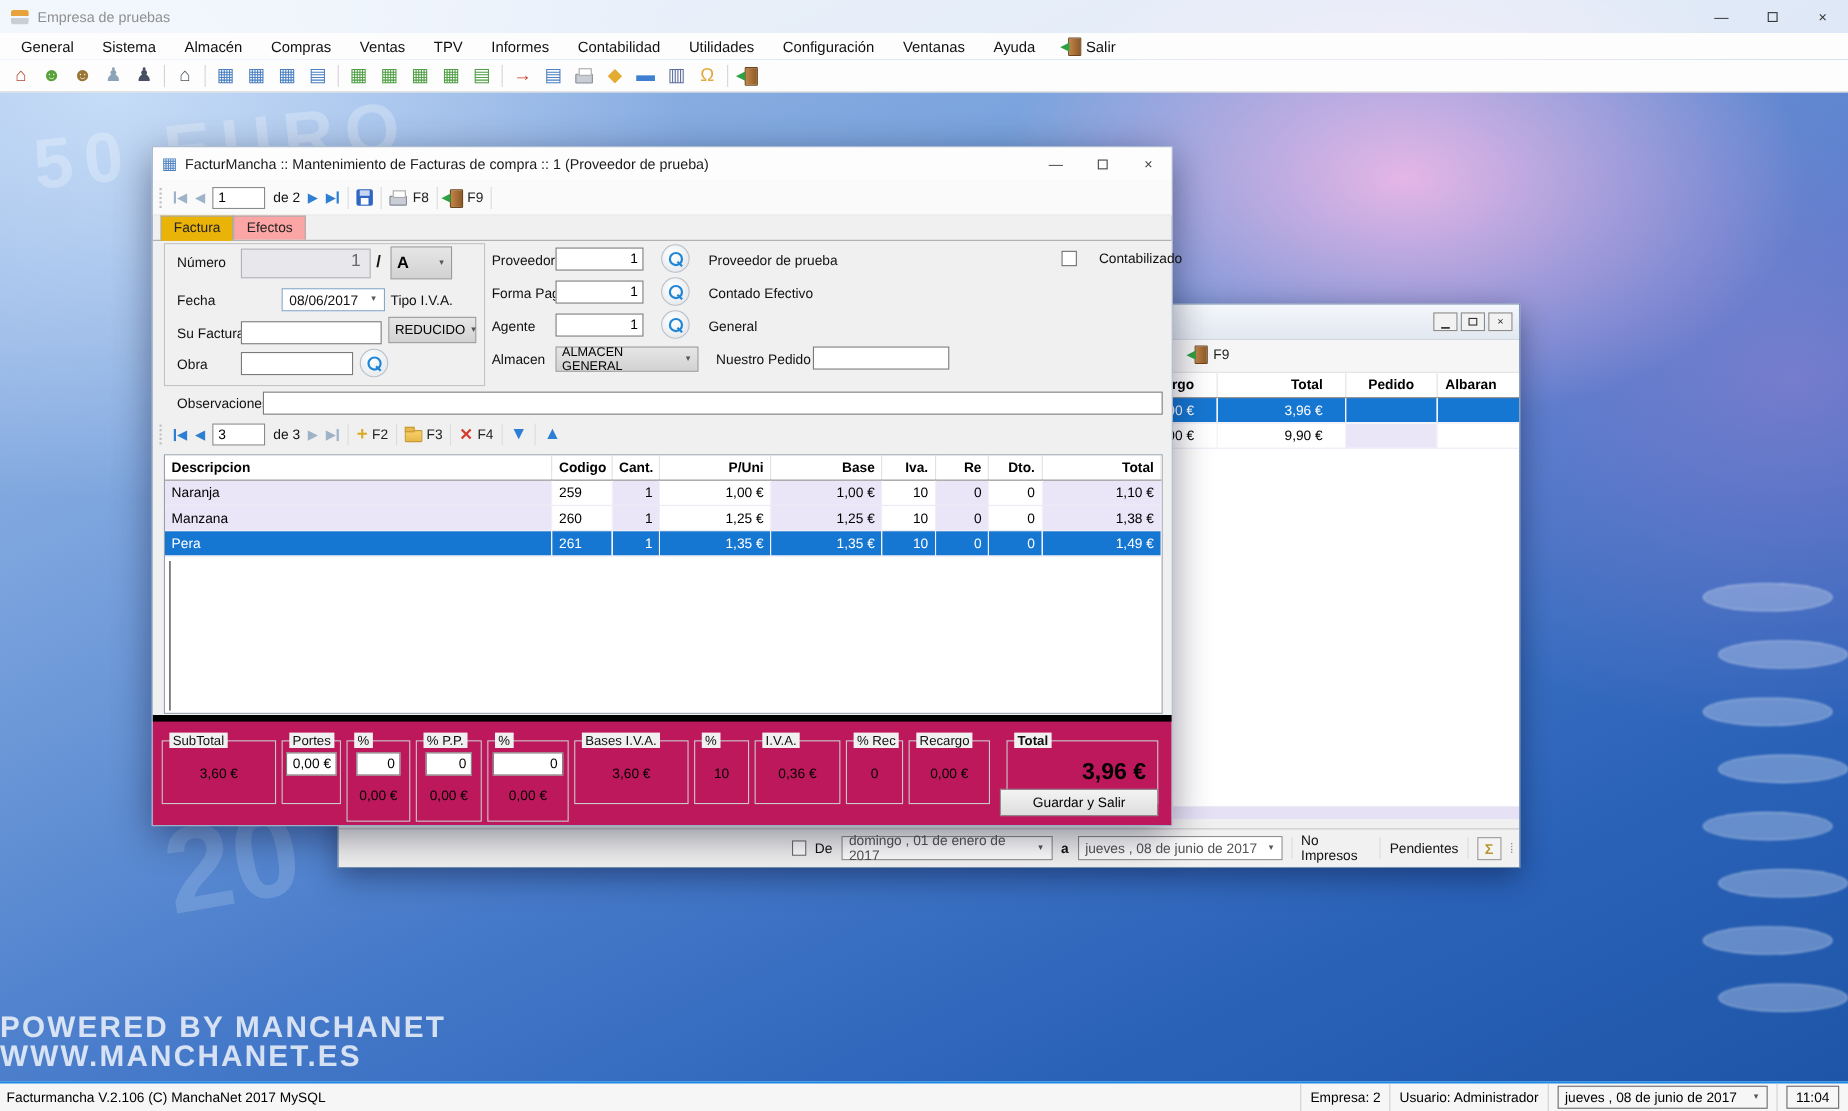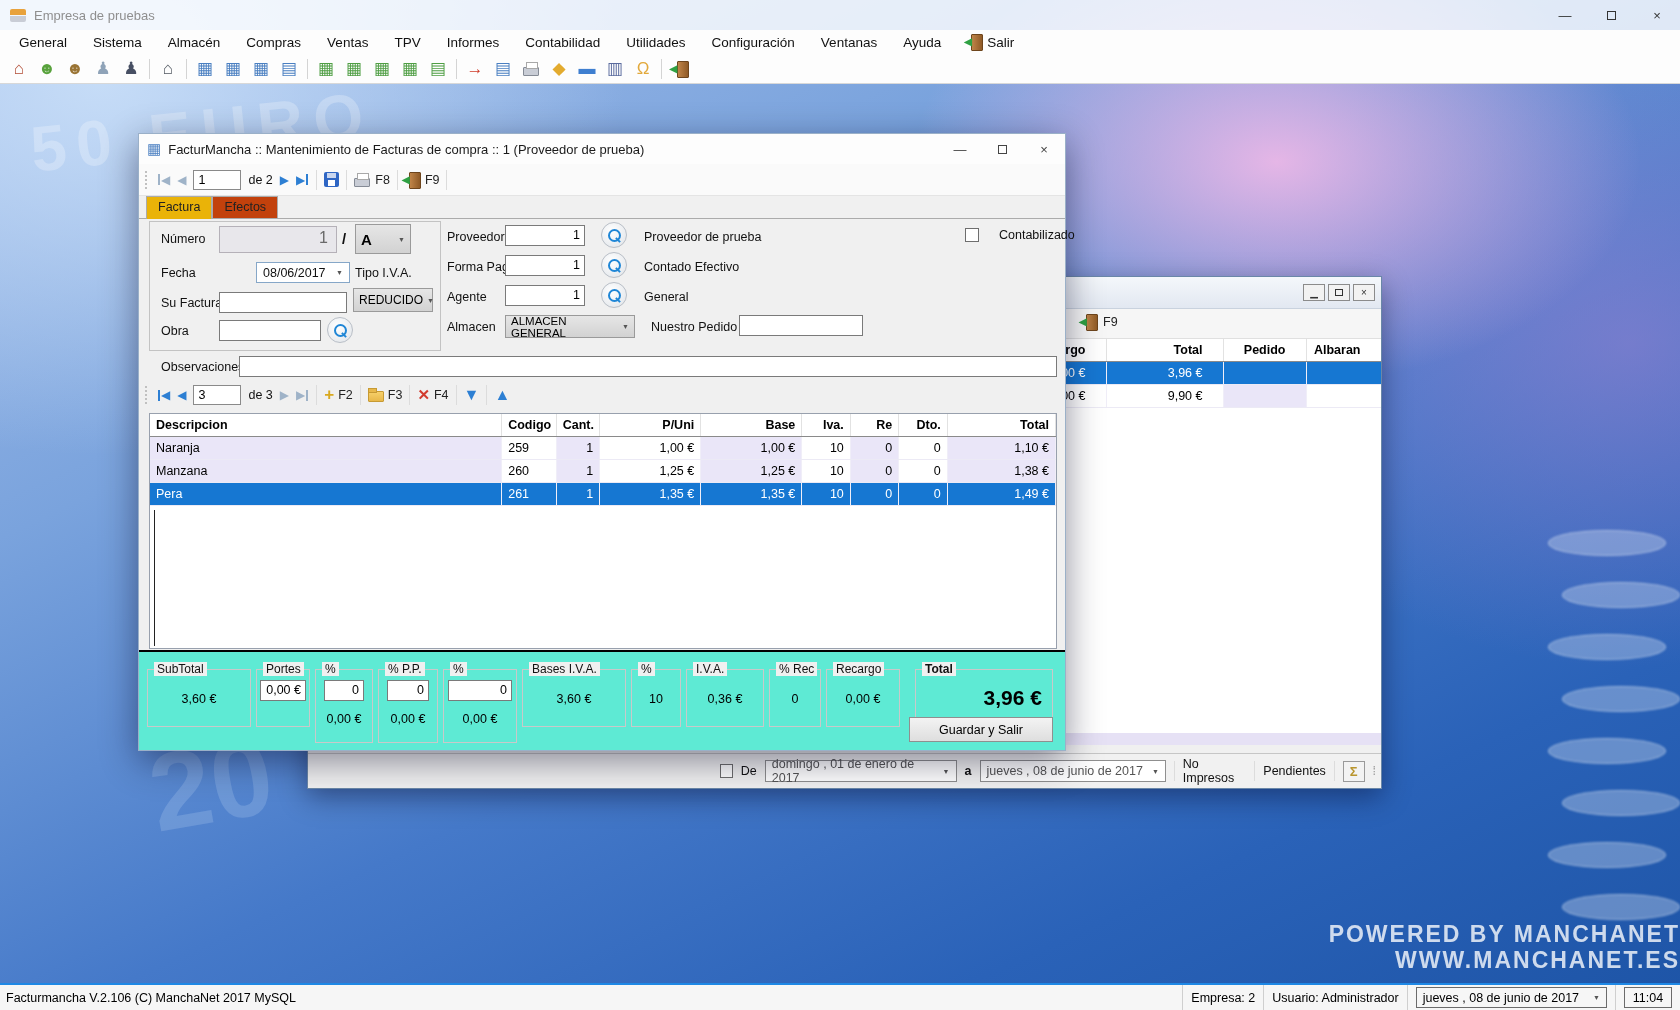--- a/index.html
+++ b/index.html
@@ -74,21 +74,21 @@
     border-bottom:1px solid #e4e4e4; display:flex; align-items:center; padding-left:6px; gap:7px; font-size:12.5px; }
   .grip { width:3px; height:18px; border-left:2px dotted #c0c0c0; margin-right:2px; }
   .navg { font-size:12px; display:inline-flex; align-items:center; }
   .navg.first::before, .navg.last::after { content:""; width:2px; height:11px; background:currentColor; margin:0 1px; }
   .on { color:#2d7fd3; } .off { color:#9fb3c8; }
   .rec-box { width:48px; height:20px; background:#fff; border:1px solid #8a8a8a; font-size:12.5px; padding:2px 4px; }
   .vsep { width:1px; height:20px; background:#dcdcdc; }
   .fkey { font-size:12.5px; color:#222; }
   .dlg-tabs { position:absolute; left:0; top:62px; right:0; height:22px; padding-left:7px; display:flex; align-items:flex-end; }
   .tab { font-size:12.5px; padding:3px 11px 4px; border:1px solid #ababab; border-bottom:none;
-    background:#c2410c; color:#222; position:relative; }
+    background:#fca5a5; color:#222; position:relative; }
   .tab.active { background:#eab308; z-index:3; margin-bottom:-1px; padding-bottom:5px; }
   .dlg-page { position:absolute; left:0; top:84px; right:0; bottom:0; background:#f0f0f0; border-top:1px solid #ababab; }
   .dlg-page > * { position:absolute; }
   .lbl { font-size:12.5px; color:#111; }
   .inputd { background:#fff; border:1px solid #7a7a7a; font-size:12.5px; padding:2px 4px; height:21px; }
   .combo-gray { background:linear-gradient(#e6e6e6,#d2d2d2); border:1px solid #9a9a9a;
     display:flex; align-items:center; justify-content:space-between; padding:0 5px; font-size:12px; }
   .gb { border:1px solid #c3c3c3; }
   .checkbox { width:14px; height:14px; background:#fff; border:1px solid #6e6e6e; display:inline-block; }
 
@@ -130,22 +130,22 @@
   .sw-strip { position:absolute; left:0; top:456px; right:0; height:12px; background:#e6e1f5; }
   .sw-gap { position:absolute; left:0; top:468px; right:0; height:8px; background:#f0f0f0; }
   .sw-filter { position:absolute; left:0; top:476px; right:0; bottom:0; background:#f1f1f1;
     border-top:1px solid #c6c6c6; display:flex; align-items:center; gap:8px; padding-left:412px; font-size:12.5px; }
   .date-combo { height:22px; background:#fff; border:1px solid #8f8f8f; color:#555;
     display:flex; align-items:center; justify-content:space-between; padding:0 6px; font-size:12.5px; }
   .sigma-btn { width:24px; height:21px; background:#f3f3f3; border:1px solid #9a9a9a; color:#b9952e;
     font-weight:bold; display:flex; align-items:center; justify-content:center; font-size:13px; }
 
   
-  .watermark { position:absolute; left:0; right:0; top:921px; text-align:right; z-index:5;
-    color:rgba(255,255,255,.78); font-weight:bold; font-size:23px; letter-spacing:2px; line-height:26px; }
+  .watermark { position:absolute; left:0; right:0; top:921px; text-align:left; z-index:5;
+    color:rgba(255,255,255,.78); font-weight:bold; font-size:27px; letter-spacing:2px; line-height:26px; }
 
   
   .statusbar { position:absolute; left:0; right:0; bottom:0; height:27px; background:#f6f6f6;
     border-top:2px solid #1e88e5; display:flex; align-items:stretch; font-size:12.5px; z-index:40; }
   .sb-seg { display:flex; align-items:center; padding:0 8px; border-left:1px solid #cfcfcf; white-space:nowrap; }
   .sb-left { flex:1; border-left:none; padding-left:6px; }
   .sb-box { border:1px solid #6b6b6b; height:21px; display:flex; align-items:center; padding:0 6px; gap:10px; background:#f6f6f6; }
 </style>
 </head>
 <body>
@@ -558,21 +558,21 @@
                 <td class="ra">10</td>
                 <td class="ra lav">0</td>
                 <td class="ra">0</td>
                 <td class="ra lav">1,49 €</td>
               </tr>
             </tbody>
         </table>
         <div class="caret-line" style="position:absolute;left:4px;top:96px;height:136px"></div>
       </div>
 
-      <div style="left:0;top:431px;right:0;bottom:0;border-top:2px solid #000000;background:#5eead4;display:flex;gap:5px;padding:12px 8px 0 8px">
+      <div style="left:0;top:431px;right:0;bottom:0;border-top:6px solid #000000;background:#be185d;display:flex;gap:5px;padding:12px 8px 0 8px">
         <div class="tgb" style="width:104px;height:58px">
           <span class="glbl">SubTotal</span>
           <span class="cval">3,60 €</span>
         </div>
         <div class="tgb" style="width:54px;height:58px">
           <span class="glbl">Portes</span>
           <span class="tin" style="left:3px;width:46px">0,00 €</span>
         </div>
         <div class="tgb" style="width:58px;height:74px">
           <span class="glbl">%</span>

